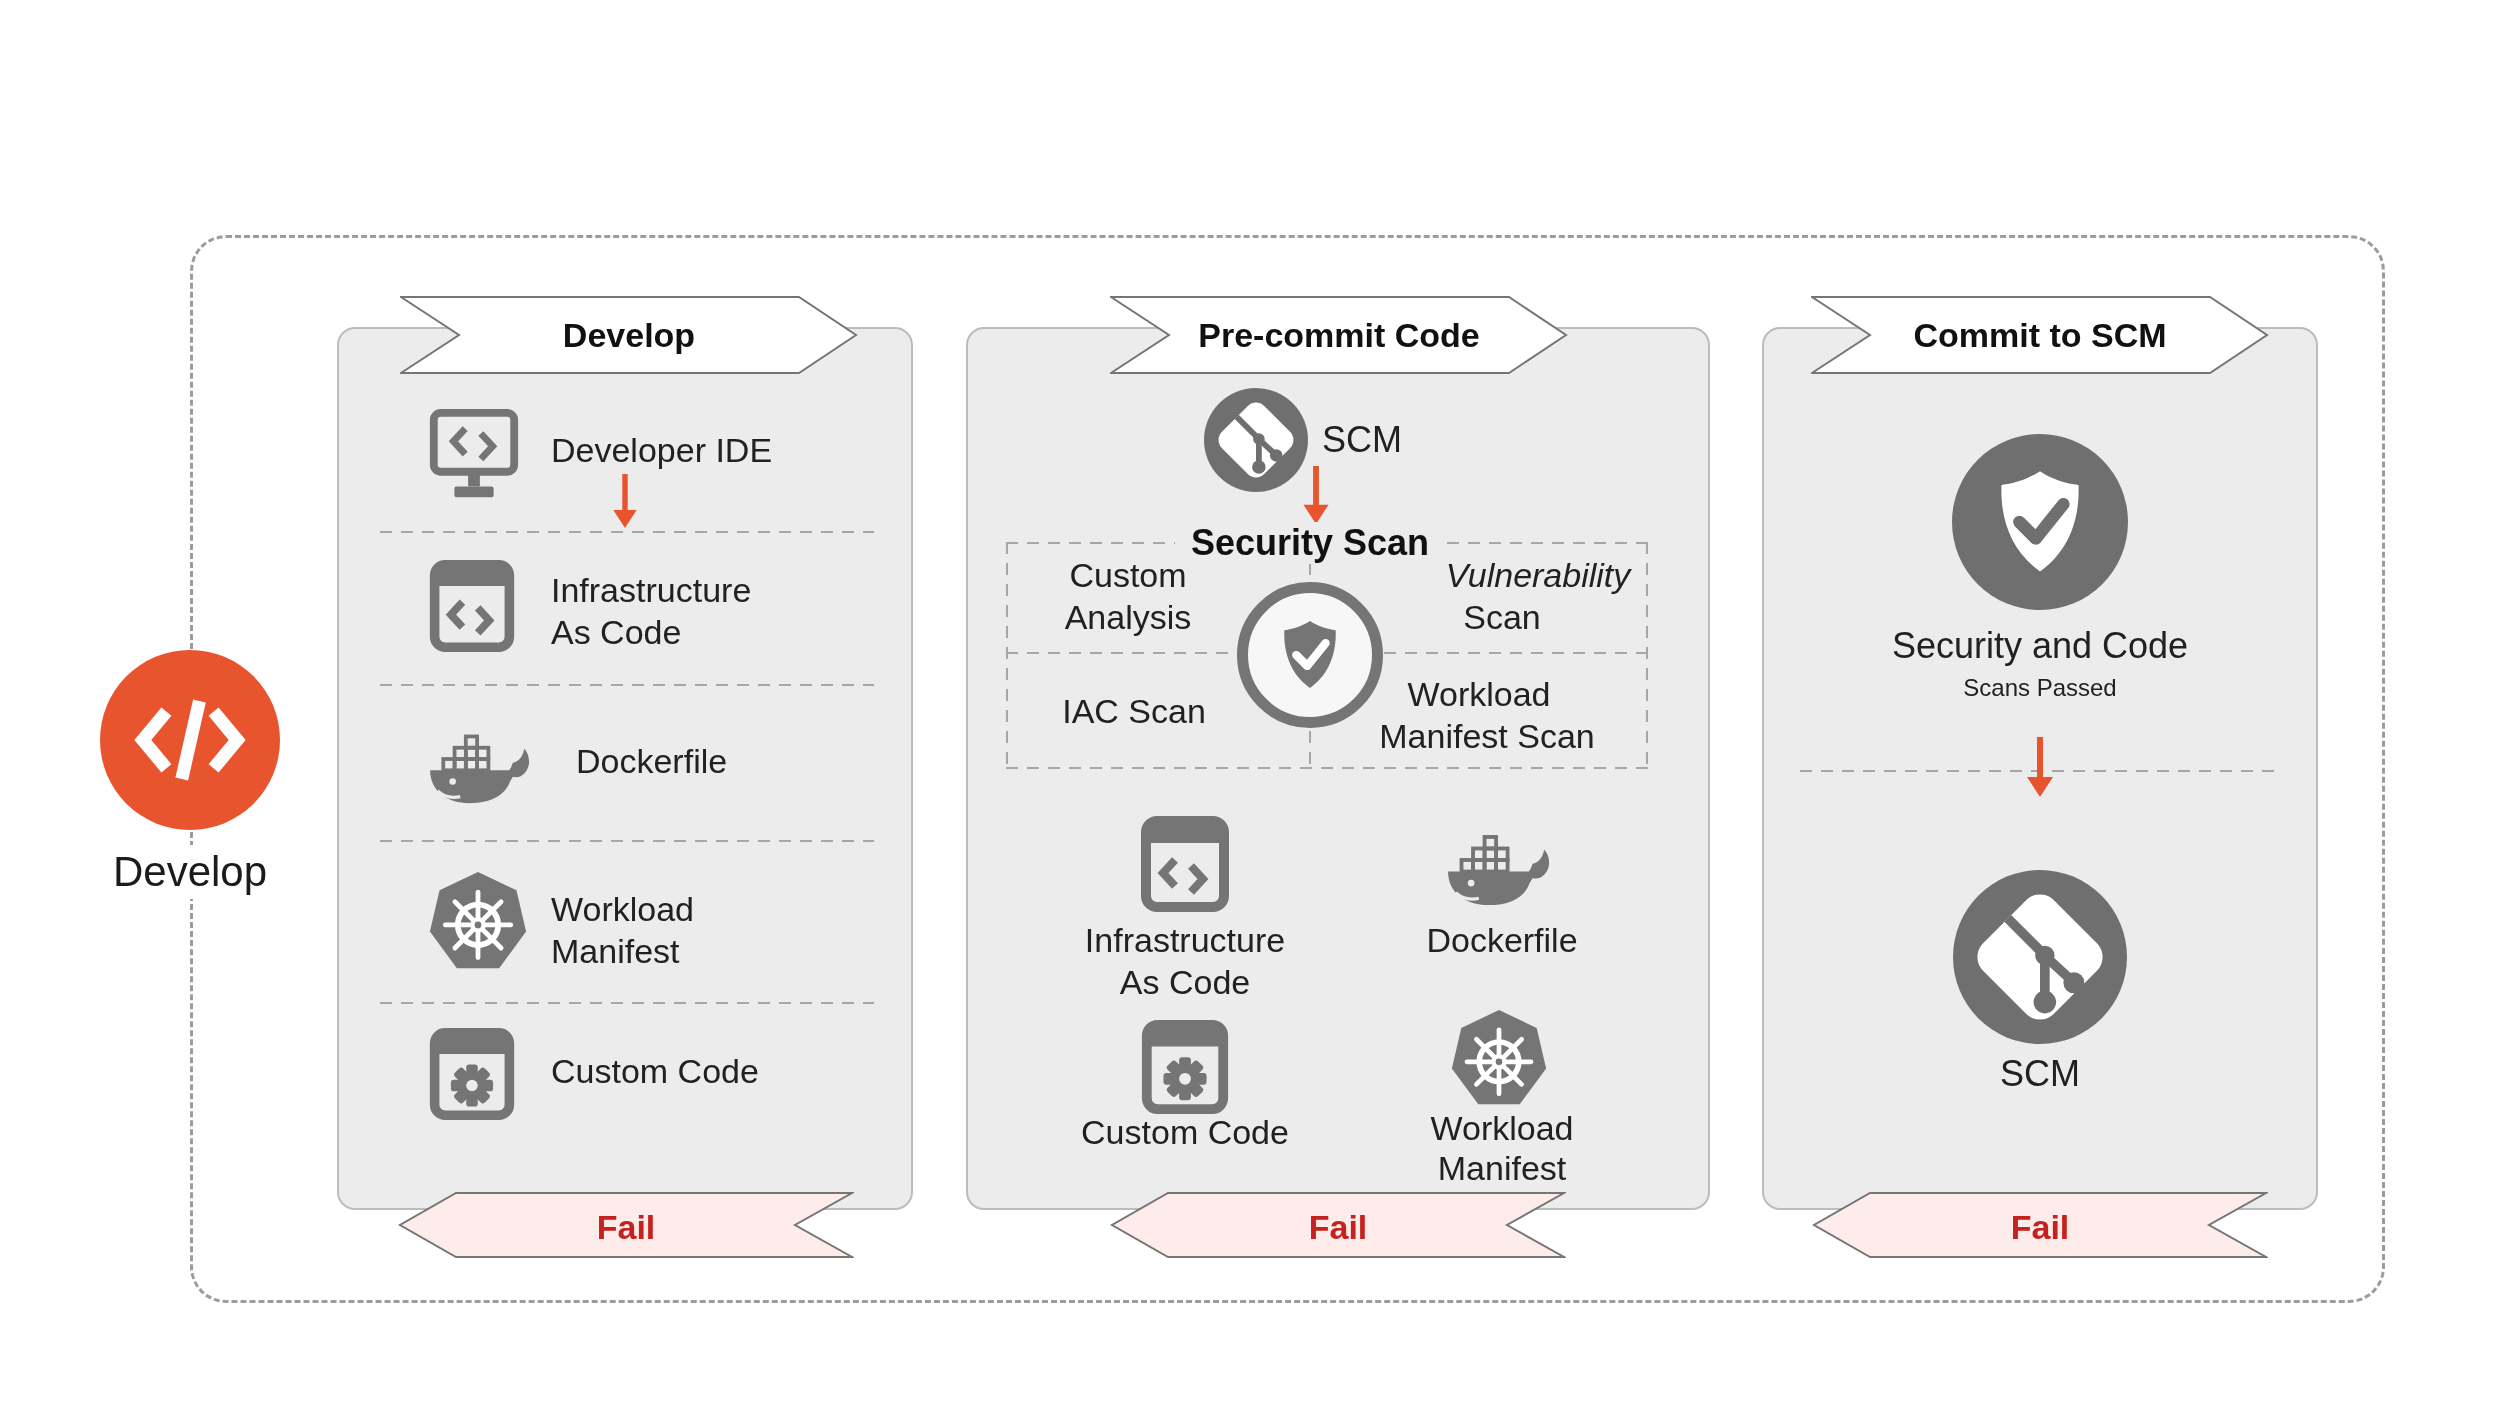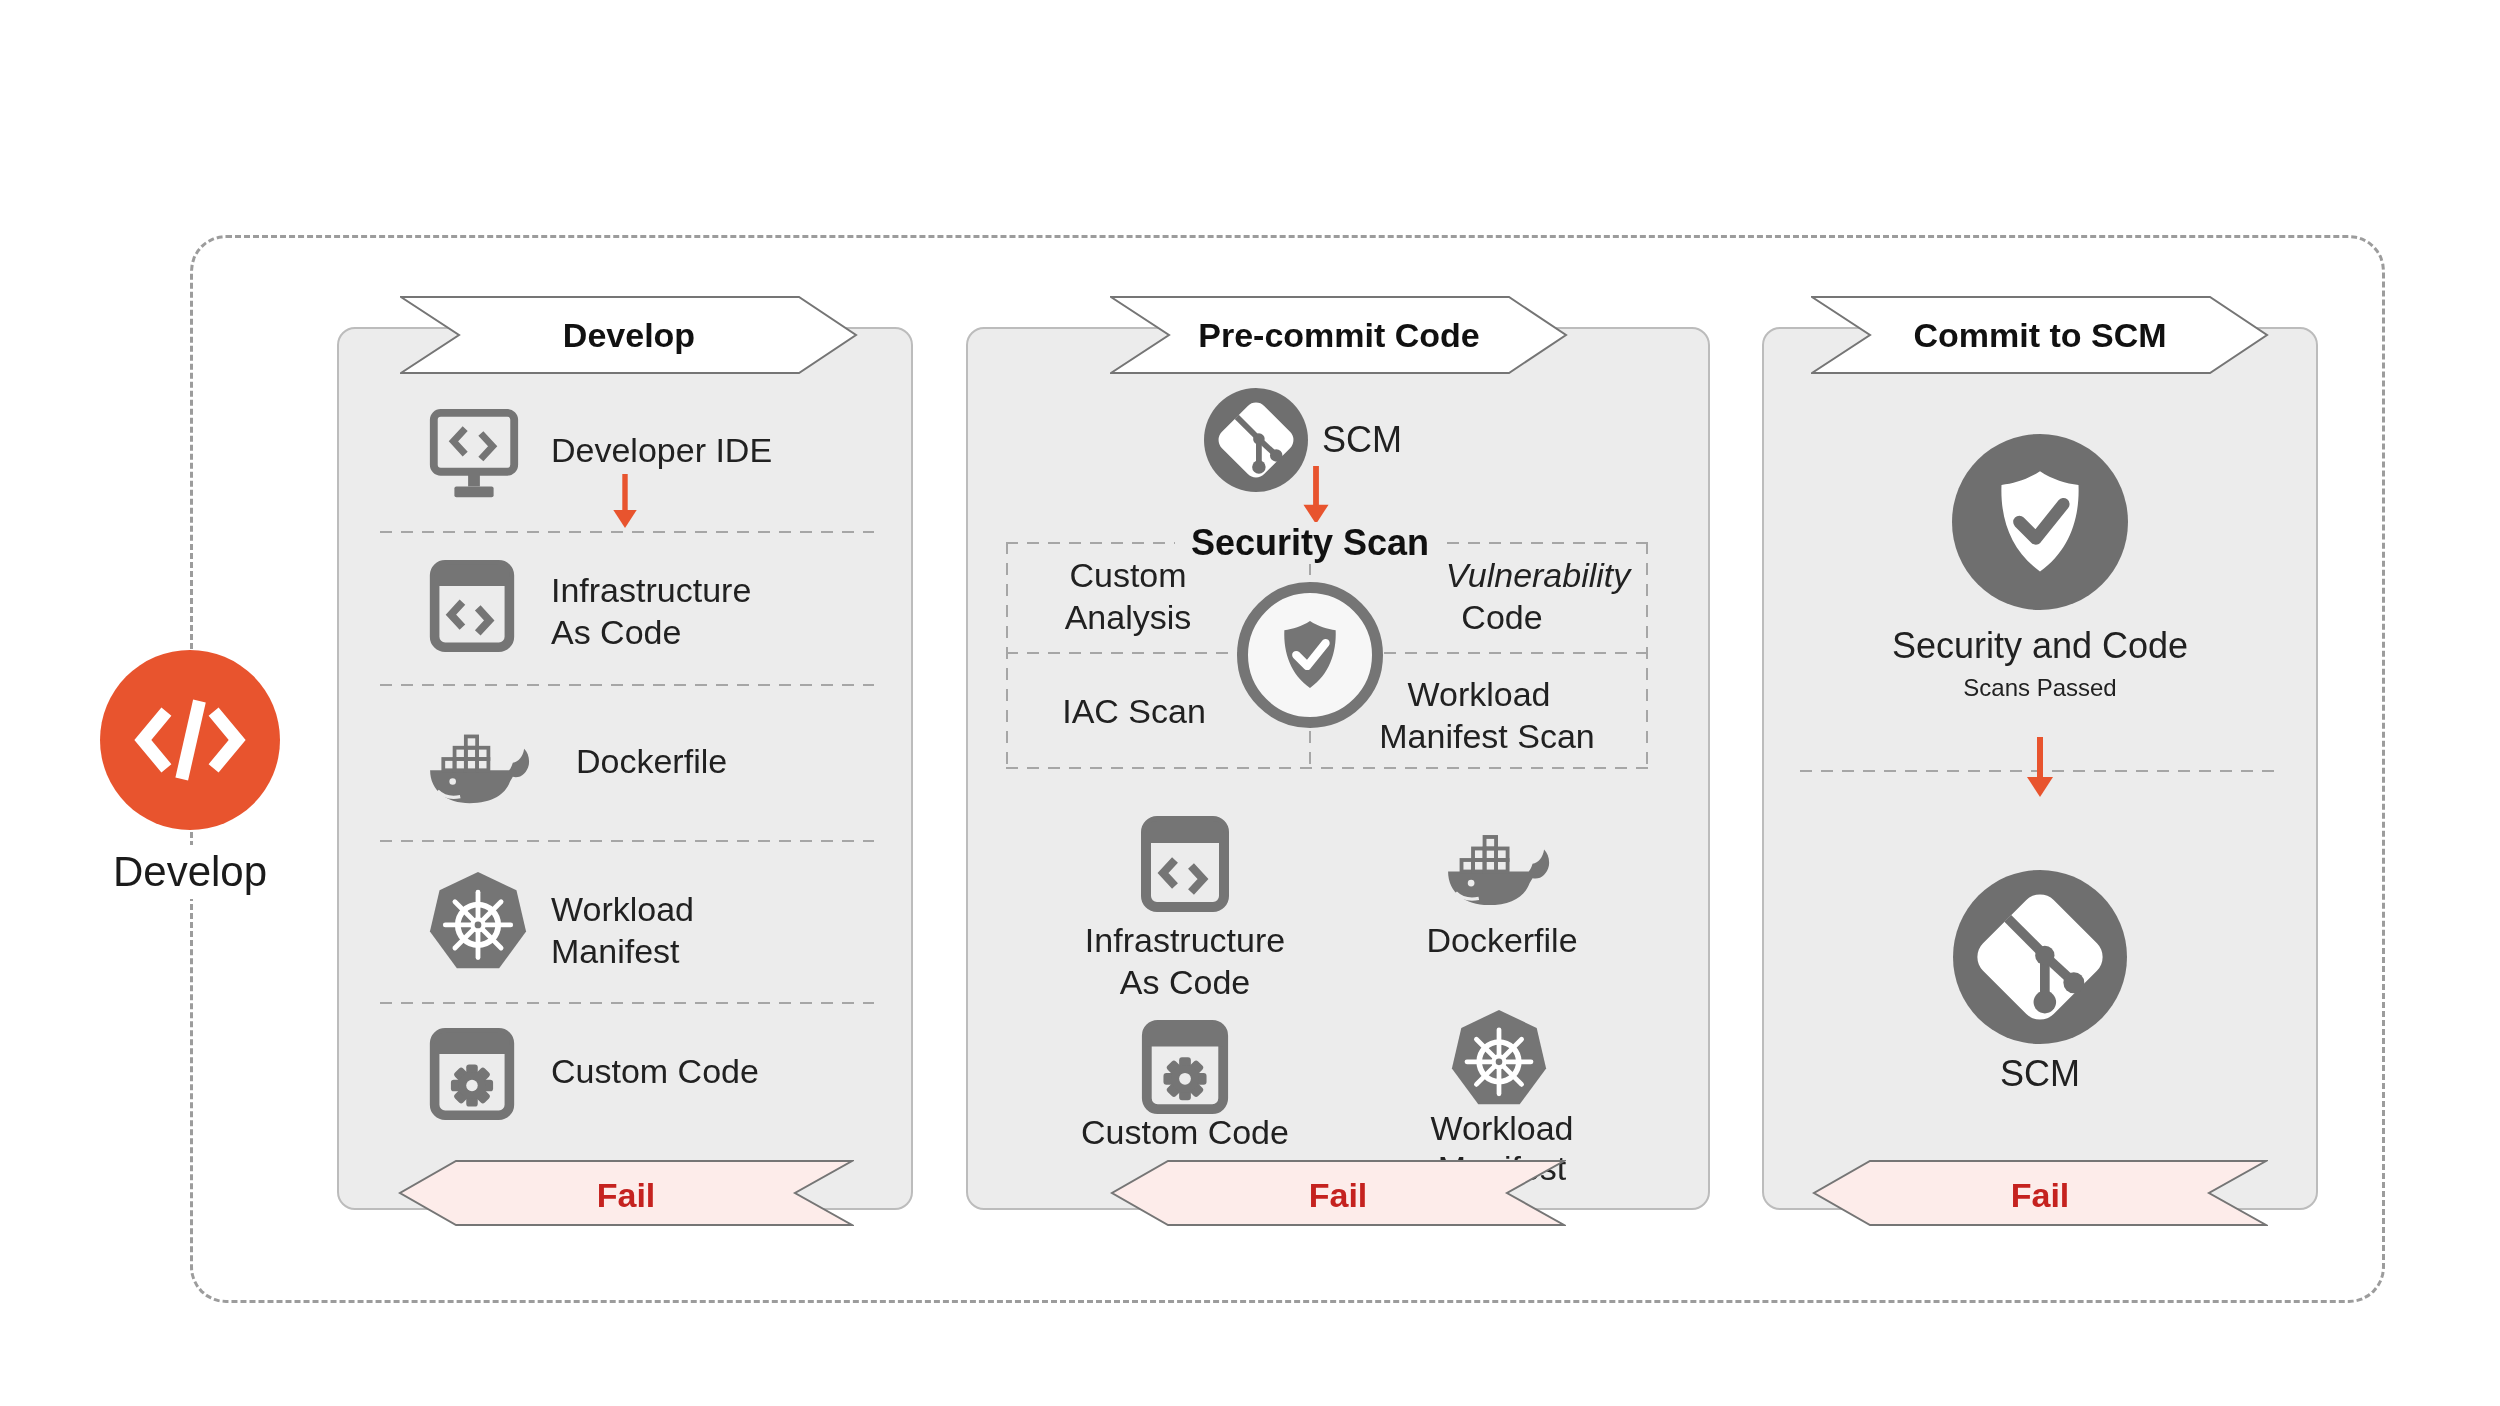--- a/index.html
+++ b/index.html
@@ -10,21 +10,21 @@
              border:3px dashed #9c9c9c;border-radius:36px;box-sizing:border-box;}
   
   .panel{position:absolute;top:327px;height:883px;background:#ececec;
          border:2px solid #bcbcbc;border-radius:18px;box-sizing:border-box;}
   
   .banner{position:absolute;width:458px;height:78px;top:296px;}
   .banner svg{position:absolute;left:0;top:0;}
   .banner-text{position:absolute;left:0;top:0;width:100%;height:100%;
                display:flex;align-items:center;justify-content:center;
                font-size:34px;font-weight:bold;color:#111111;}
-  .fail-banner{position:absolute;width:456px;height:70px;top:1160px;text-decoration:underline;}
+  .fail-banner{position:absolute;width:456px;height:70px;top:1192px;text-decoration:underline;}
   .fail-banner svg{position:absolute;left:0;top:0;}
   .fail-text{position:absolute;left:0;top:0;width:100%;height:100%;
              display:flex;align-items:center;justify-content:center;
              font-size:34px;font-weight:bold;color:#c5221f;}
   
   .dash-h{position:absolute;height:2px;
           background:repeating-linear-gradient(to right,#a6a6a6 0 12px,transparent 12px 21px);}
   .dash-v{position:absolute;width:2px;
           background:repeating-linear-gradient(to bottom,#a6a6a6 0 12px,transparent 12px 21px);}
   
@@ -197,21 +197,21 @@
   <div class="dash-v" style="left:1006px;top:542px;height:227px;"></div>
   <div class="dash-v" style="left:1646px;top:542px;height:227px;"></div>
   <div class="dash-v" style="left:1309px;top:542px;height:227px;"></div>
   <div class="dash-h" style="left:1006px;top:652px;width:642px;"></div>
 
   <div class="scan-title" style="left:1310px;top:543px;">Security Scan</div>
 
   <div class="ctr" style="left:1128px;top:575px;">Custom</div>
   <div class="ctr" style="left:1128px;top:617px;">Analysis</div>
   <div class="ctr" style="left:1538px;top:575px;font-style:italic;">Vulnerability</div>
-  <div class="ctr" style="left:1502px;top:617px;">Code</div>
+  <div class="ctr" style="left:1502px;top:617px;">Scan</div>
   <div class="ctr" style="left:1134px;top:711px;">IAC Scan</div>
   <div class="ctr" style="left:1479px;top:694px;">Workload</div>
   <div class="ctr" style="left:1487px;top:736px;">Manifest  Scan</div>
 
   <div class="scan-badge">
     <svg width="66" height="74" viewBox="0 0 72 80">
       <path d="M36 3 C45 9 55 12 64 13 C65 38 57 61 36 76 C15 61 7 38 8 13 C17 12 27 9 36 3 Z" fill="#757575"></path>
       <path d="M21 40 L33 52 L53 27" fill="none" stroke="#ffffff" stroke-width="9" stroke-linecap="round" stroke-linejoin="round"></path>
     </svg>
   </div>

